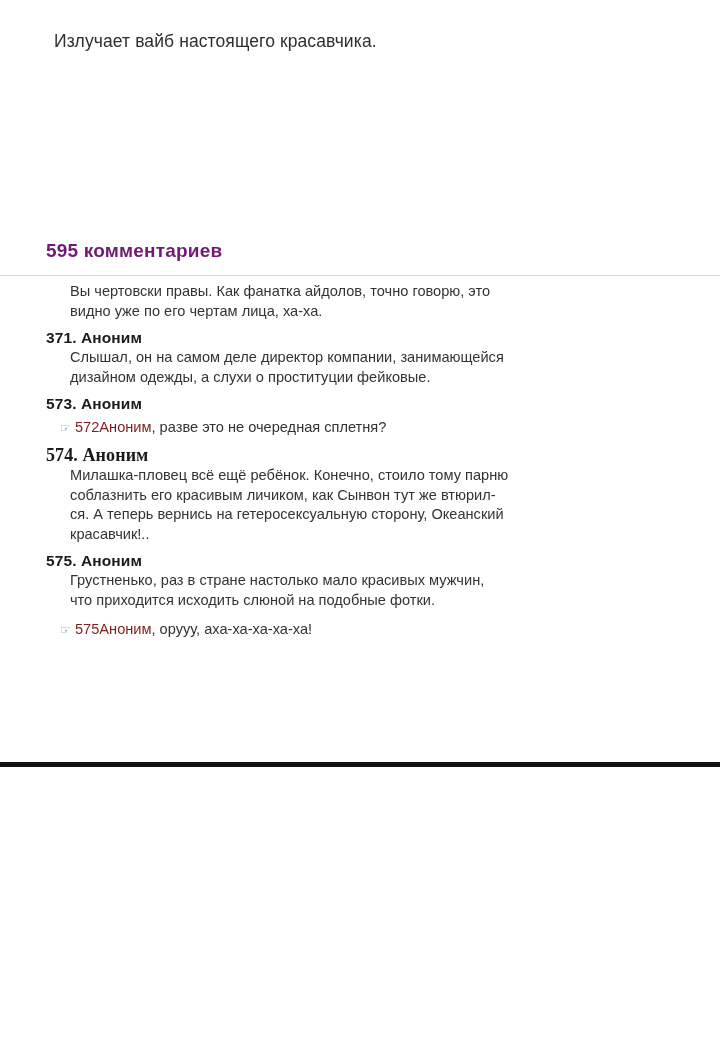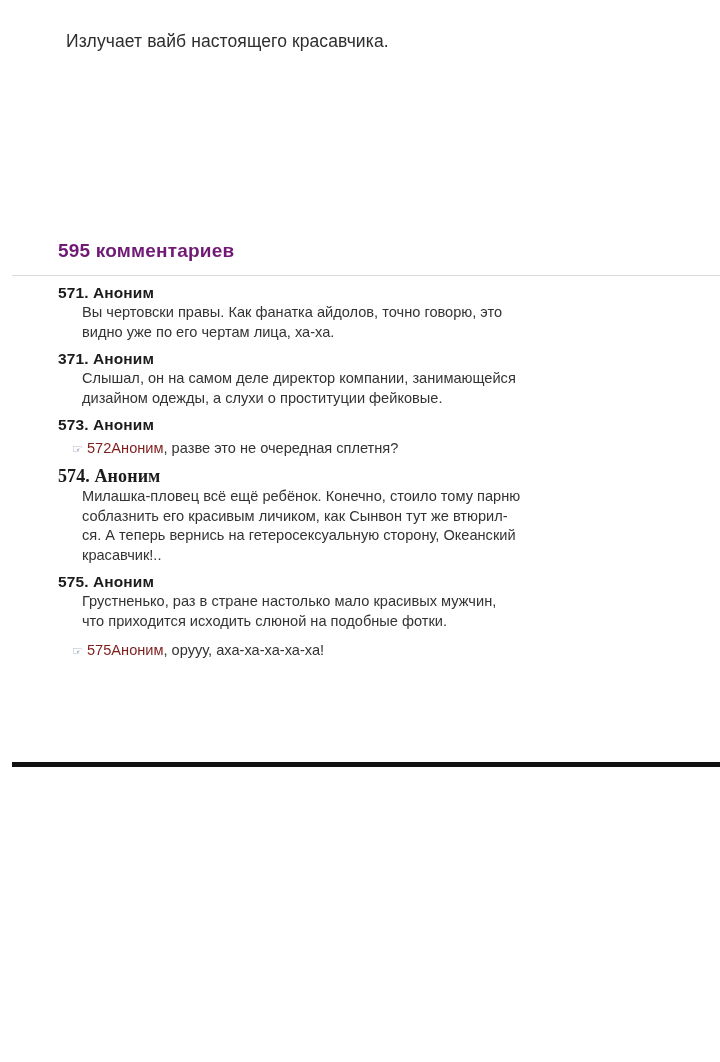--- a/index.html
+++ b/index.html
@@ -12,21 +12,21 @@
     height: 1062px;
     position: relative;
     font-family: "Liberation Sans", "DejaVu Sans", sans-serif;
     color: #2b2b2b;
     -webkit-font-smoothing: antialiased;
     overflow: hidden;
   }
 
   .page {
     position: absolute;
-    top: 0; left: 12px;
+    top: 0; left: 0;
     width: 575px;
     height: 1062px;
   }
 
   
   .caption {
     position: absolute;
     left: 54px;
     top: 29px;
     width: 620px;
@@ -140,21 +140,20 @@
   <div class="caption">Излучает вайб настоящего красавчика.</div>
 
   <div class="comments-section">
 
     <h2 class="comments-heading">595 комментариев</h2>
 
     <div class="heading-rule"></div>
 
     <ul class="comment-list" id="comment-list">
         <li class="comment">
-          <div class="comment-header">571. Аноним</div>
           <div class="comment-body">
             <p class="para">Вы чертовски правы. Как фанатка айдолов, точно говорю, это
 видно уже по его чертам лица, ха-ха.</p>
           </div>
         </li>
         <li class="comment">
           <div class="comment-header">371. Аноним</div>
           <div class="comment-body">
             <p class="para">Слышал, он на самом деле директор компании, занимающейся
 дизайном одежды, а слухи о проституции фейковые.</p>

